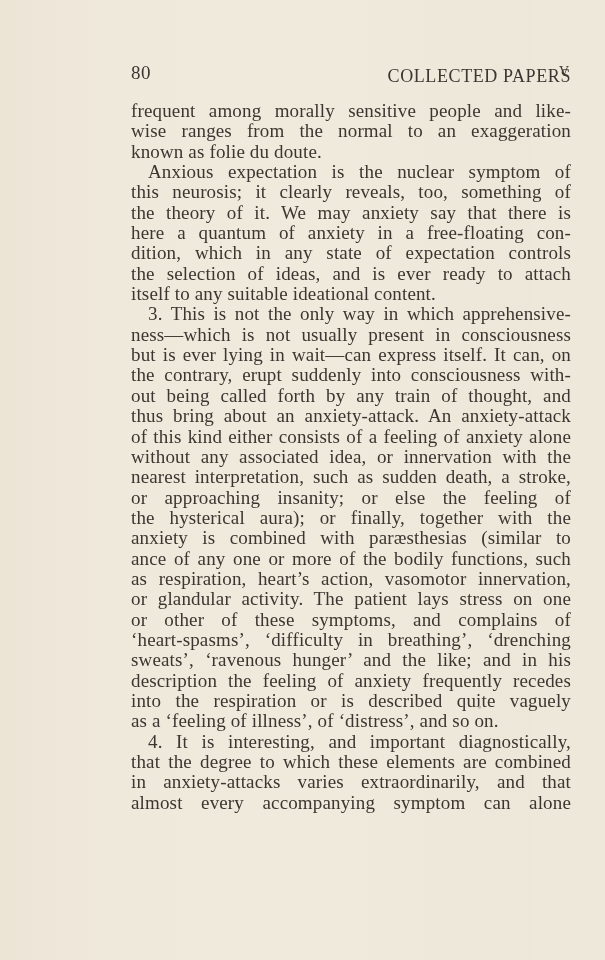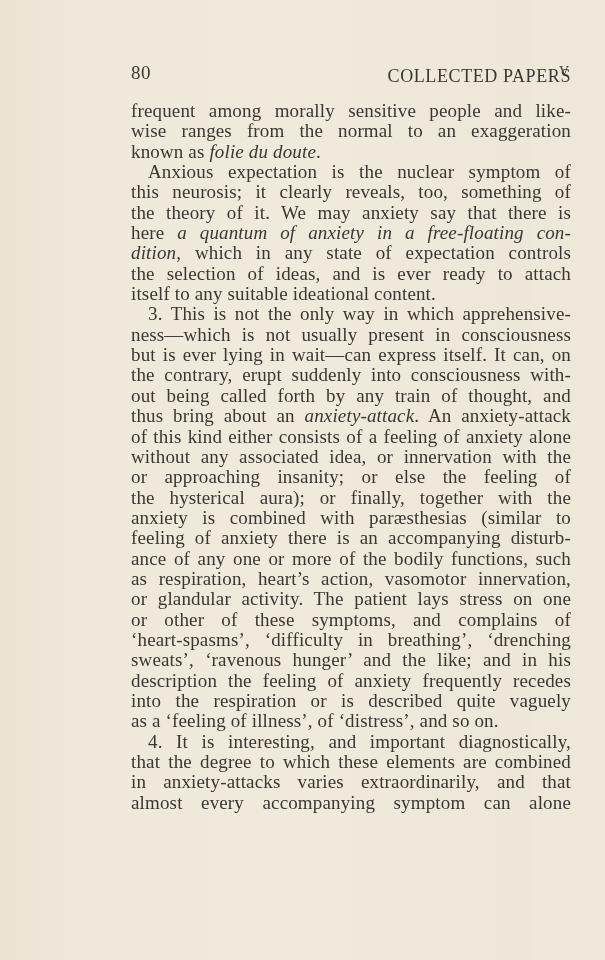--- a/index.html
+++ b/index.html
@@ -73,21 +73,20 @@
       height: 20.35px;
       overflow: visible;
     }
     .line.last {
       text-align-last: left;
     }
     .line.indent {
       padding-left: 17px;
     }
     .line .seg-italic {
-      font-style: italic;
     }
     .speck {
       position: absolute;
       left: 478px;
       top: 706px;
       width: 3px;
       height: 3px;
       border-radius: 50%;
       background: #c9c2b4;
     }
@@ -114,24 +113,24 @@
       <span class="line"><span>the selection of ideas, and is ever ready to attach</span></span>
       <span class="line last"><span>itself to any suitable ideational content.</span></span>
       <span class="line indent"><span>3. This is not the only way in which apprehensive-</span></span>
       <span class="line"><span>ness—which is not usually present in consciousness</span></span>
       <span class="line"><span>but is ever lying in wait—can express itself. It can, on</span></span>
       <span class="line"><span>the contrary, erupt suddenly into consciousness with-</span></span>
       <span class="line"><span>out being called forth by any train of thought, and</span></span>
       <span class="line"><span>thus bring about an </span><span class="seg-italic">anxiety-attack</span><span>. An anxiety-attack</span></span>
       <span class="line"><span>of this kind either consists of a feeling of anxiety alone</span></span>
       <span class="line"><span>without any associated idea, or innervation with the</span></span>
+      <span class="line"><span>nearest interpretation, such as sudden death, a stroke,</span></span>
       <span class="line"><span>or approaching insanity; or else the feeling of</span></span>
       <span class="line"><span>the hysterical aura); or finally, together with the</span></span>
       <span class="line"><span>anxiety is combined with paræsthesias (similar to</span></span>
-      <span class="line"><span>feeling of anxiety there is an accompanying disturb-</span></span>
       <span class="line"><span>ance of any one or more of the bodily functions, such</span></span>
       <span class="line"><span>as respiration, heart’s action, vasomotor innervation,</span></span>
       <span class="line"><span>or glandular activity. The patient lays stress on one</span></span>
       <span class="line"><span>or other of these symptoms, and complains of</span></span>
       <span class="line"><span>‘heart-spasms’, ‘difficulty in breathing’, ‘drenching</span></span>
       <span class="line"><span>sweats’, ‘ravenous hunger’ and the like; and in his</span></span>
       <span class="line"><span>description the feeling of anxiety frequently recedes</span></span>
       <span class="line"><span>into the respiration or is described quite vaguely</span></span>
       <span class="line last"><span>as a ‘feeling of illness’, of ‘distress’, and so on.</span></span>
       <span class="line indent"><span>4. It is interesting, and important diagnostically,</span></span>

